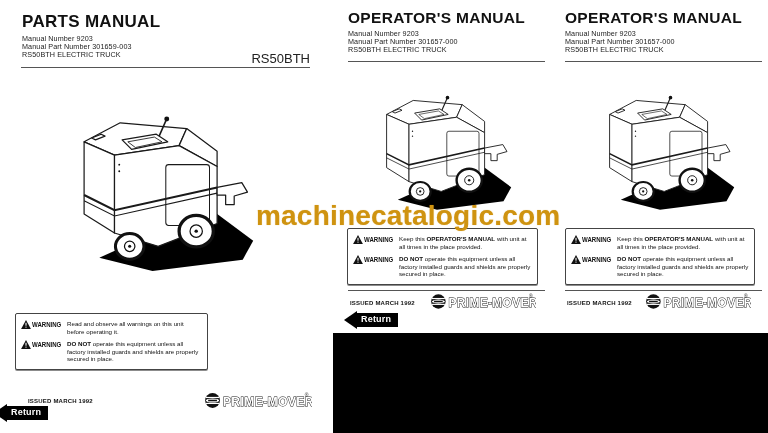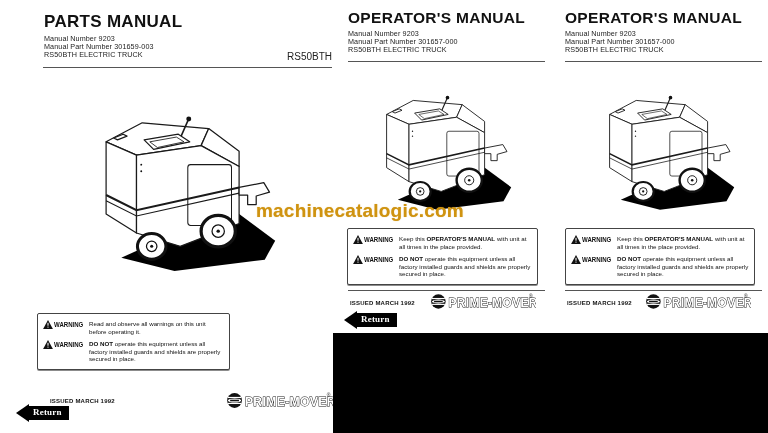--- a/index.html
+++ b/index.html
@@ -3,41 +3,41 @@
 <meta charset="utf-8">
 <style>
   html,body{margin:0;padding:0;background:#fff;}
   #screen{position:relative;width:768px;height:433px;background:#fff;overflow:hidden;
           font-family:"Liberation Sans",sans-serif;color:#111;}
   .panel{position:absolute;}
   .title{position:absolute;font-weight:bold;letter-spacing:.3px;white-space:nowrap;}
   .title-lg{font-size:17px;}
   .title-md{font-size:15.5px;}
   .info{position:absolute;font-size:7.2px;line-height:8px;letter-spacing:.1px;color:#222;white-space:nowrap;}
-  .model-tag{position:absolute;font-size:10px;color:#222;white-space:nowrap;}
+  .model-tag{position:absolute;font-size:13px;color:#222;white-space:nowrap;}
   .hrline{position:absolute;height:0;border-top:1px solid #555;}
   .truck{position:absolute;}
   .warnbox{position:absolute;border:1px solid #444;border-radius:2px;background:#fff;
            box-shadow:0 1px 0 rgba(0,0,0,.45);padding:4px 5px;box-sizing:border-box;
            display:flex;flex-direction:column;justify-content:space-around;}
   .warn-row{display:flex;align-items:flex-start;}
   .warn-badge{display:flex;align-items:center;flex:0 0 46px;width:46px;}
   .warn-tri{width:10px;height:9px;margin-right:1px;flex:0 0 10px;}
   .warn-word{font-weight:bold;font-size:6.6px;letter-spacing:0;transform:scaleX(.92);transform-origin:left center;}
   .warn-text{font-size:6.2px;line-height:7.6px;color:#111;flex:1;}
   .warn-text b{font-weight:bold;}
   .issued{position:absolute;font-size:6px;font-weight:bold;letter-spacing:.2px;white-space:nowrap;}
   .logo{position:absolute;}
   svg text{font-family:"Liberation Sans",sans-serif;}
-  .return-btn{position:absolute;display:flex;align-items:center;cursor:pointer;font-family:Liberation Serif, serif;}
+  .return-btn{position:absolute;display:flex;align-items:center;cursor:pointer;}
   .return-arrow{width:0;height:0;border-top:9px solid transparent;border-bottom:9px solid transparent;
                 border-right:13px solid #000;}
   .return-label{background:#000;color:#fff;font-size:9px;font-weight:bold;line-height:11px;
                 padding:1px 7px 2px 4px;letter-spacing:.2px;}
-  .watermark{position:absolute;font-weight:bold;font-size:19px;letter-spacing:.2px;white-space:nowrap;
+  .watermark{position:absolute;font-weight:bold;font-size:28px;letter-spacing:.2px;white-space:nowrap;
              z-index:40;text-shadow:0 0 1px rgba(210,150,20,.55);}
   .blackout{position:absolute;background:#000;z-index:50;}
   .defs-holder{position:absolute;width:0;height:0;overflow:hidden;}
 </style>
 </head>
 <body>
 
 <div id="screen">
 
   <svg class="defs-holder" aria-hidden="true">
@@ -73,21 +73,21 @@
         <rect x="2.2" y="6" width="14.6" height="1.3" fill="#fff"></rect>
         <rect x="2.2" y="12.6" width="14.6" height="1.3" fill="#fff"></rect>
         <ellipse cx="9.5" cy="10" rx="7.4" ry="2.2" fill="#fff"></ellipse>
         <rect x="4.6" y="9.1" width="9.8" height="1.8" fill="#111"></rect>
         <text x="21" y="15.8" font-size="13.5" font-weight="bold" letter-spacing="0.4" fill="#fff" stroke="#111" stroke-width="1" style="paint-order:stroke">PRIME-MOVER</text>
         <text x="112" y="6.5" font-size="5.5" fill="#111">®</text>
       </symbol>
     </defs>
   </svg>
 
-  <div class="panel" style="left:44px;top:8px;width:290px;height:420px;">
+  <div class="panel" style="left:22px;top:8px;width:290px;height:420px;">
     <div class="title title-lg" style="left:0;top:4px;">PARTS MANUAL</div>
     <div class="info" style="left:0;top:27px;">Manual Number 9203</div>
     <div class="info" style="left:0;top:35px;">Manual Part Number 301659-003</div>
     <div class="info" style="left:0;top:43px;">RS50BTH ELECTRIC TRUCK</div>
     <div class="model-tag" style="right:2px;top:43px;">RS50BTH</div>
     <div class="hrline" style="left:-1px;top:59px;width:289px;"></div>
 
     <svg class="truck" style="left:45px;top:90px;" width="190" height="176" viewBox="0 0 200 185">
         <use href="#truck-art"></use>
       </svg>

